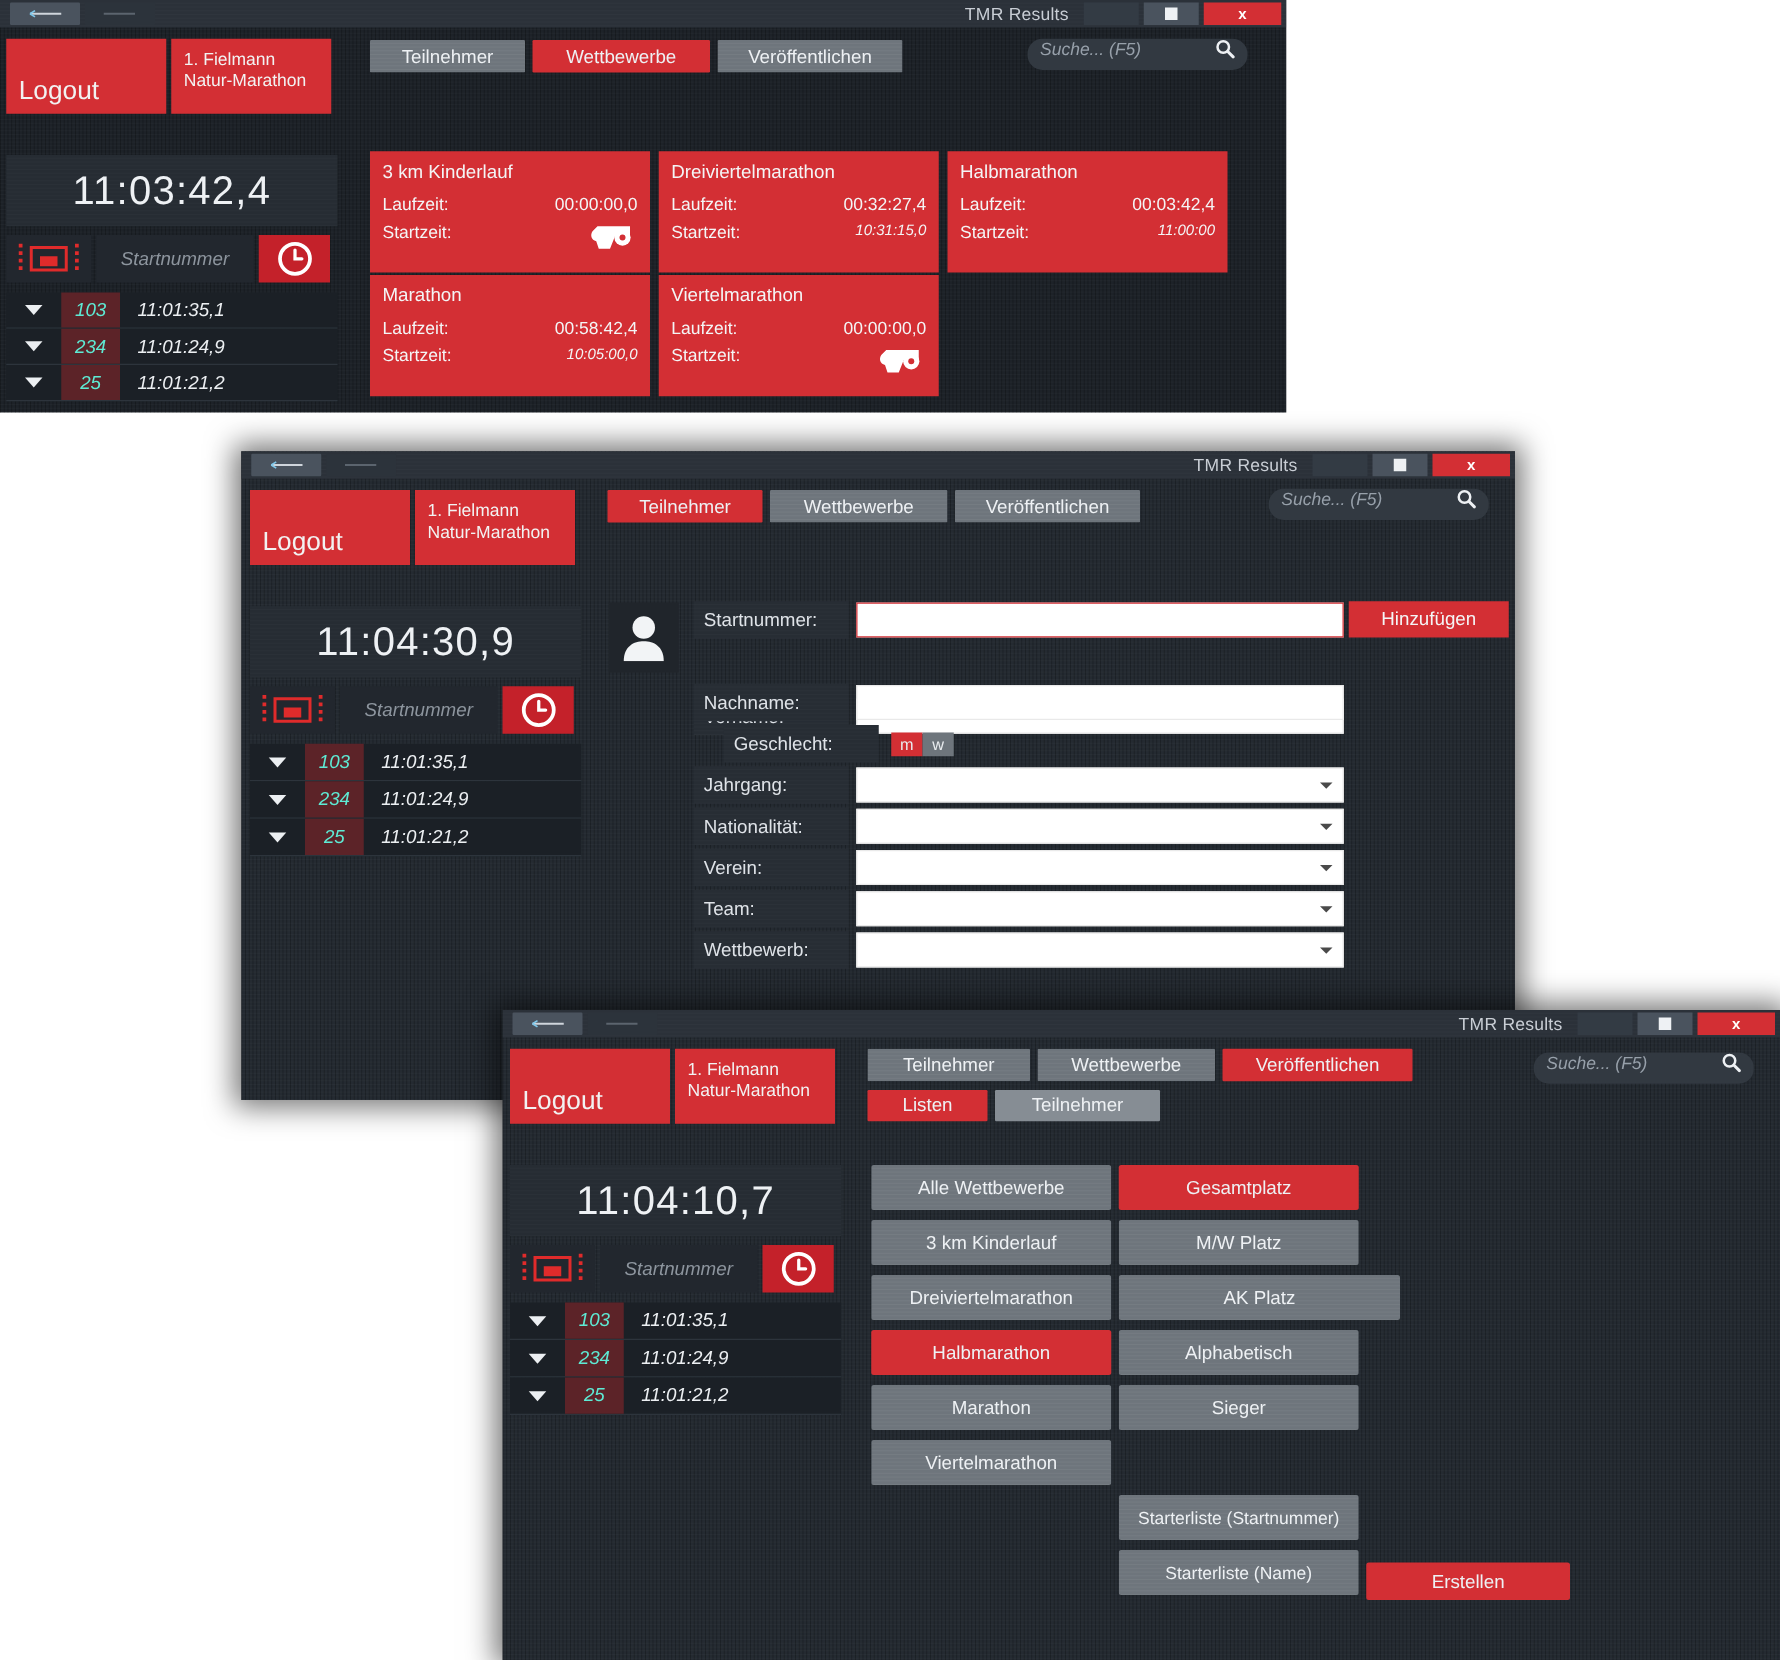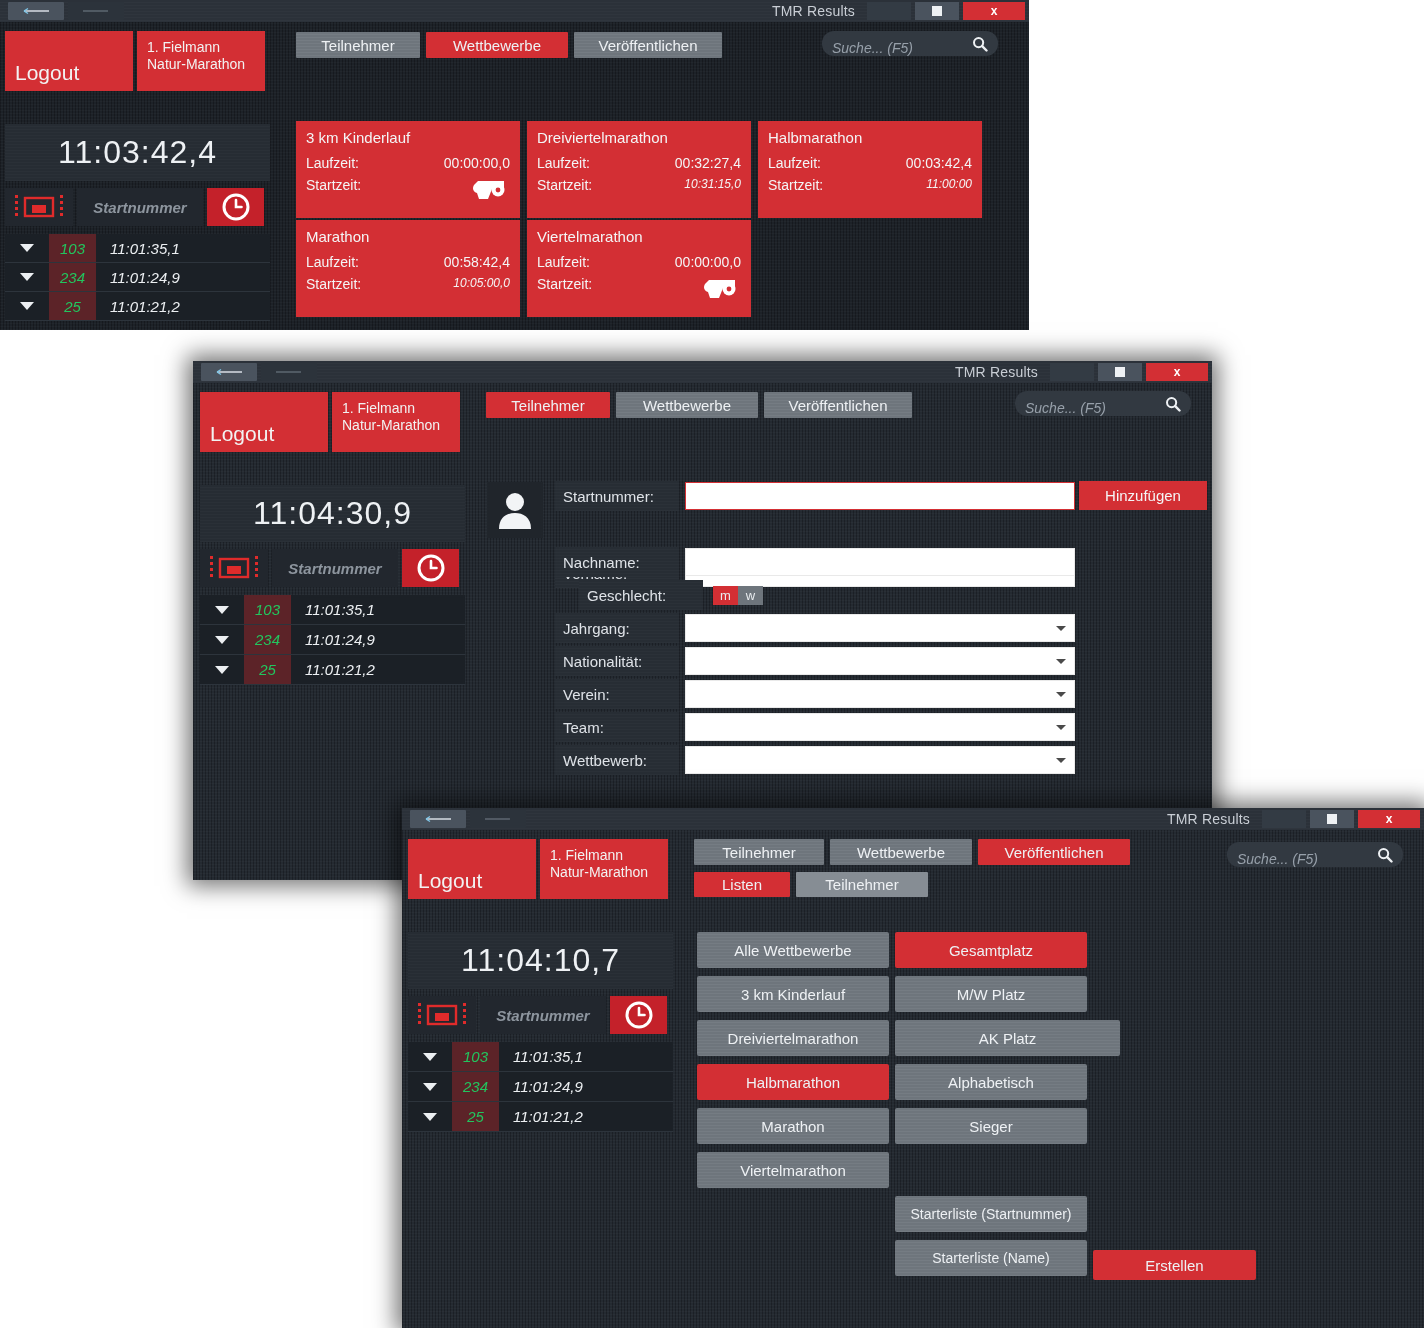--- a/index.html
+++ b/index.html
@@ -41,41 +41,41 @@
   .tabs{position:absolute;display:flex;gap:6px;}
   .tab{background:#6e757c;color:#eef1f4;display:flex;align-items:center;
        justify-content:center;font-size:15px;border-radius:1px;
        background-image:linear-gradient(0deg, rgba(255,255,255,.05) 1px, transparent 1px);
        background-size:3px 3px;}
   .tab.active{background:#d32f34;}
   .tab.sub{background:#868d94;}
   .tab.sub.active{background:#d32f34;}
 
   .search{position:absolute;background:#323941;border-radius:12px;
-          display:flex;align-items:flex-end;padding:0 10px;box-sizing:border-box;}
+          display:flex;align-items:flex-start;padding:0 10px;box-sizing:border-box;}
   .search .ph{font-style:italic;color:#97a0aa;font-size:14px;flex:1;}
   .search .mag{color:#eef1f4;}
 
   
   .clockbox{position:absolute;background:#262c33;
             background-image:linear-gradient(0deg, rgba(255,255,255,.02) 1px, transparent 1px);
             background-size:3px 3px;
             display:flex;align-items:center;justify-content:center;
             color:#eef1f4;font-weight:300;letter-spacing:1px;}
   .inputrow{position:absolute;display:flex;gap:4px;}
   .filmbtn{background:#22272e;display:flex;align-items:center;justify-content:center;}
   .snrfield{background:#22272e;display:flex;align-items:center;justify-content:center;}
-  .snrfield span{font-style:italic;color:#8d959e;font-size:15px;font-weight:bold;}
+  .snrfield span{font-style:italic;color:#8d959e;font-size:15px;}
   .clockbtn{background:#c4212a;display:flex;align-items:center;justify-content:center;}
 
   .listrow{position:absolute;display:flex;align-items:center;
            background:#1b2026;border-bottom:1px solid #2d343c;box-sizing:border-box;}
   .listrow .caret{width:44px;display:flex;align-items:center;justify-content:center;}
   .listrow .num{background:#5c2328;height:100%;display:flex;align-items:center;
-                justify-content:center;font-style:italic;color:#22c55e;}
+                justify-content:center;font-style:italic;color:#5eead4;}
   .listrow .tm{padding-left:14px;font-style:italic;color:#eceff2;}
 
   
   .card{position:absolute;background:#d32f34;color:#f4f5f6;box-sizing:border-box;
         padding:8px 10px;}
   .card .cname{font-size:15px;margin-bottom:9px;}
   .card .crow{display:flex;justify-content:space-between;align-items:flex-start;
               font-size:14px;height:22px;}
   .card .cval{font-size:14px;}
   .card .cval.it{font-style:italic;font-size:12px;}

